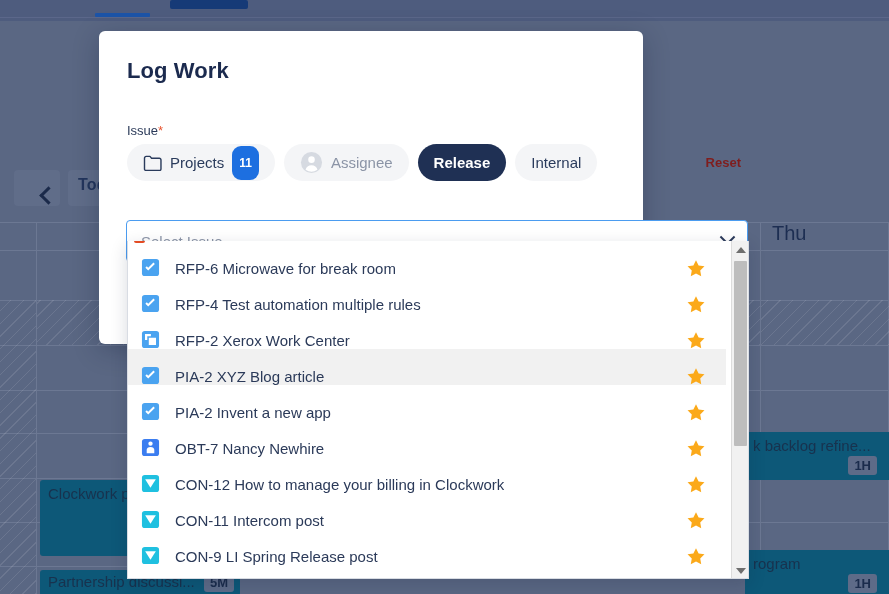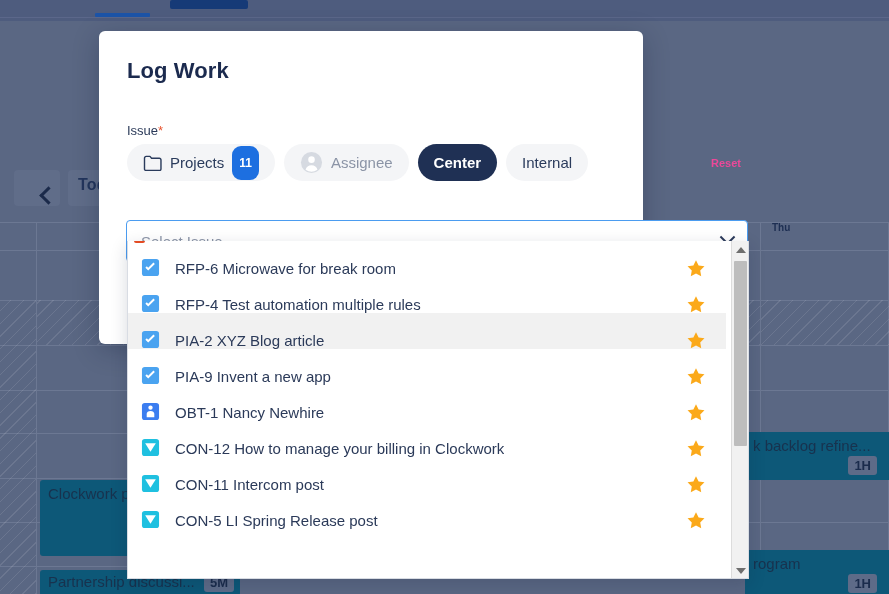--- a/index.html
+++ b/index.html
@@ -50,21 +50,21 @@
     border-left: 3px solid #1b2a4a; border-bottom: 3px solid #1b2a4a;
     transform: rotate(45deg);
   }
   .bg-today-text {
     position: absolute; left: 78px; top: 176px;
     font-size: 16px; font-weight: bold; color: #22355c;
     letter-spacing: .2px;
   }
   .bg-daycol-header {
     position: absolute; top: 222px; height: 28px;
-    font-size: 10px; font-weight: bold; color: #1d2e52;
+    font-size: 20px; font-weight: normal; color: #1d2e52;
   }
   
   .grid-line-h {
     position: absolute; left: 0; width: 889px; height: 1px;
     background: #6c7893;
   }
   .grid-line-v {
     position: absolute; top: 222px; width: 1px; height: 372px;
     background: #6c7893;
   }
@@ -135,21 +135,21 @@
   .chip-badge {
     background: #1d6fe0; color: #fff;
     font-size: 12px; font-weight: bold;
     border-radius: 9px; padding: 10px 7px; min-width: 22px;
     text-align: center;
   }
   .folder-icon { width: 19px; height: 16px; display:block; }
   .avatar-icon { width: 23px; height: 23px; display:block; }
   .reset-link {
     margin-left: auto;
-    font-size: 11px; font-weight: bold; color: #ec4899;
+    font-size: 13px; font-weight: bold; color: #7f1d1d;
     cursor: pointer; text-decoration: none;
     padding-right: 6px;
   }
 
   .select-input {
     position: absolute; left: 27px; top: 189px;
     width: 622px; height: 42px;
     background: #fff;
     border: 1px solid #4b9cf0;
     border-radius: 4px;
@@ -313,21 +313,21 @@
     <button class="chip chip-muted">
       <svg class="avatar-icon" viewBox="0 0 24 24">
         <circle cx="12" cy="12" r="11" fill="#d6dae1"></circle>
         <circle cx="12" cy="9" r="3.4" fill="#ffffff"></circle>
         <path d="M5.8 19.6a6.4 6.4 0 0 1 12.4 0 11 11 0 0 1-12.4 0z" fill="#ffffff"></path>
       </svg>
       <span>Assignee</span>
     </button>
 
     <button class="chip chip-dark">
-      <span>Center</span>
+      <span>Release</span>
     </button>
 
     <button class="chip">
       <span>Internal</span>
     </button>
 
     <a class="reset-link">Reset</a>
   </div>
 
   <div class="select-input">
@@ -352,46 +352,56 @@
       <div class="dd-item">
         <svg viewBox="0 0 20 20" class="dd-icon">
           <rect x="1" y="1" width="18" height="18" rx="3" fill="#4aa3f0"></rect>
           <path fill="#ffffff" d="M4.6 10.2l3 3 7-7-1.5-1.5-5.5 5.5-1.5-1.6z"></path>
         </svg>
         <span class="dd-text">RFP-4 Test automation multiple rules</span>
         <svg viewBox="0 0 20 19" class="dd-star">
           <path d="M10 0.8l2.9 5.9 6.5.95-4.7 4.6 1.1 6.5L10 15.7l-5.8 3.05 1.1-6.5L.6 7.65l6.5-.95z" fill="#fba91a"></path>
         </svg>
       </div>
+      <div class="dd-item">
+        <svg viewBox="0 0 20 20" class="dd-icon">
+          <rect x="1" y="1" width="18" height="18" rx="3" fill="#4aa3f0"></rect>
+          <path fill="#ffffff" d="M4.2 4.2h6.2v2.4H6.6v4H4.2zM8.2 8.2h7.6v7.6H8.2z"></path>
+        </svg>
+        <span class="dd-text">RFP-2 Xerox Work Center</span>
+        <svg viewBox="0 0 20 19" class="dd-star">
+          <path d="M10 0.8l2.9 5.9 6.5.95-4.7 4.6 1.1 6.5L10 15.7l-5.8 3.05 1.1-6.5L.6 7.65l6.5-.95z" fill="#fba91a"></path>
+        </svg>
+      </div>
       <div class="dd-item highlight">
         <svg viewBox="0 0 20 20" class="dd-icon">
           <rect x="1" y="1" width="18" height="18" rx="3" fill="#4aa3f0"></rect>
           <path fill="#ffffff" d="M4.6 10.2l3 3 7-7-1.5-1.5-5.5 5.5-1.5-1.6z"></path>
         </svg>
         <span class="dd-text">PIA-2 XYZ Blog article</span>
         <svg viewBox="0 0 20 19" class="dd-star">
           <path d="M10 0.8l2.9 5.9 6.5.95-4.7 4.6 1.1 6.5L10 15.7l-5.8 3.05 1.1-6.5L.6 7.65l6.5-.95z" fill="#fba91a"></path>
         </svg>
       </div>
       <div class="dd-item">
         <svg viewBox="0 0 20 20" class="dd-icon">
           <rect x="1" y="1" width="18" height="18" rx="3" fill="#4aa3f0"></rect>
           <path fill="#ffffff" d="M4.6 10.2l3 3 7-7-1.5-1.5-5.5 5.5-1.5-1.6z"></path>
         </svg>
-        <span class="dd-text">PIA-9 Invent a new app</span>
+        <span class="dd-text">PIA-2 Invent a new app</span>
         <svg viewBox="0 0 20 19" class="dd-star">
           <path d="M10 0.8l2.9 5.9 6.5.95-4.7 4.6 1.1 6.5L10 15.7l-5.8 3.05 1.1-6.5L.6 7.65l6.5-.95z" fill="#fba91a"></path>
         </svg>
       </div>
       <div class="dd-item">
         <svg viewBox="0 0 20 20" class="dd-icon">
           <rect x="1" y="1" width="18" height="18" rx="3" fill="#3b7df0"></rect>
           <path fill="#ffffff" d="M10 3.6a2.3 2.3 0 1 1 0 4.6 2.3 2.3 0 0 1 0-4.6zm0 5.8c2.4 0 4 1.3 4 2.9v3.7H6v-3.7c0-1.6 1.6-2.9 4-2.9z"></path>
         </svg>
-        <span class="dd-text">OBT-1 Nancy Newhire</span>
+        <span class="dd-text">OBT-7 Nancy Newhire</span>
         <svg viewBox="0 0 20 19" class="dd-star">
           <path d="M10 0.8l2.9 5.9 6.5.95-4.7 4.6 1.1 6.5L10 15.7l-5.8 3.05 1.1-6.5L.6 7.65l6.5-.95z" fill="#fba91a"></path>
         </svg>
       </div>
       <div class="dd-item">
         <svg viewBox="0 0 20 20" class="dd-icon">
           <rect x="1" y="1" width="18" height="18" rx="3" fill="#1fc0e0"></rect>
           <path fill="#ffffff" d="M4.4 5.6h11.2l-5.6 8.8z"></path>
         </svg>
         <span class="dd-text">CON-12 How to manage your billing in Clockwork</span>
@@ -407,21 +417,21 @@
         <span class="dd-text">CON-11 Intercom post</span>
         <svg viewBox="0 0 20 19" class="dd-star">
           <path d="M10 0.8l2.9 5.9 6.5.95-4.7 4.6 1.1 6.5L10 15.7l-5.8 3.05 1.1-6.5L.6 7.65l6.5-.95z" fill="#fba91a"></path>
         </svg>
       </div>
       <div class="dd-item">
         <svg viewBox="0 0 20 20" class="dd-icon">
           <rect x="1" y="1" width="18" height="18" rx="3" fill="#1fc0e0"></rect>
           <path fill="#ffffff" d="M4.4 5.6h11.2l-5.6 8.8z"></path>
         </svg>
-        <span class="dd-text">CON-5 LI Spring Release post</span>
+        <span class="dd-text">CON-9 LI Spring Release post</span>
         <svg viewBox="0 0 20 19" class="dd-star">
           <path d="M10 0.8l2.9 5.9 6.5.95-4.7 4.6 1.1 6.5L10 15.7l-5.8 3.05 1.1-6.5L.6 7.65l6.5-.95z" fill="#fba91a"></path>
         </svg>
       </div>
     </div>
 
   <div class="dd-scroll">
     <div class="dd-scroll-arrow up">
       <span class="tri tri-up"></span>
     </div>

